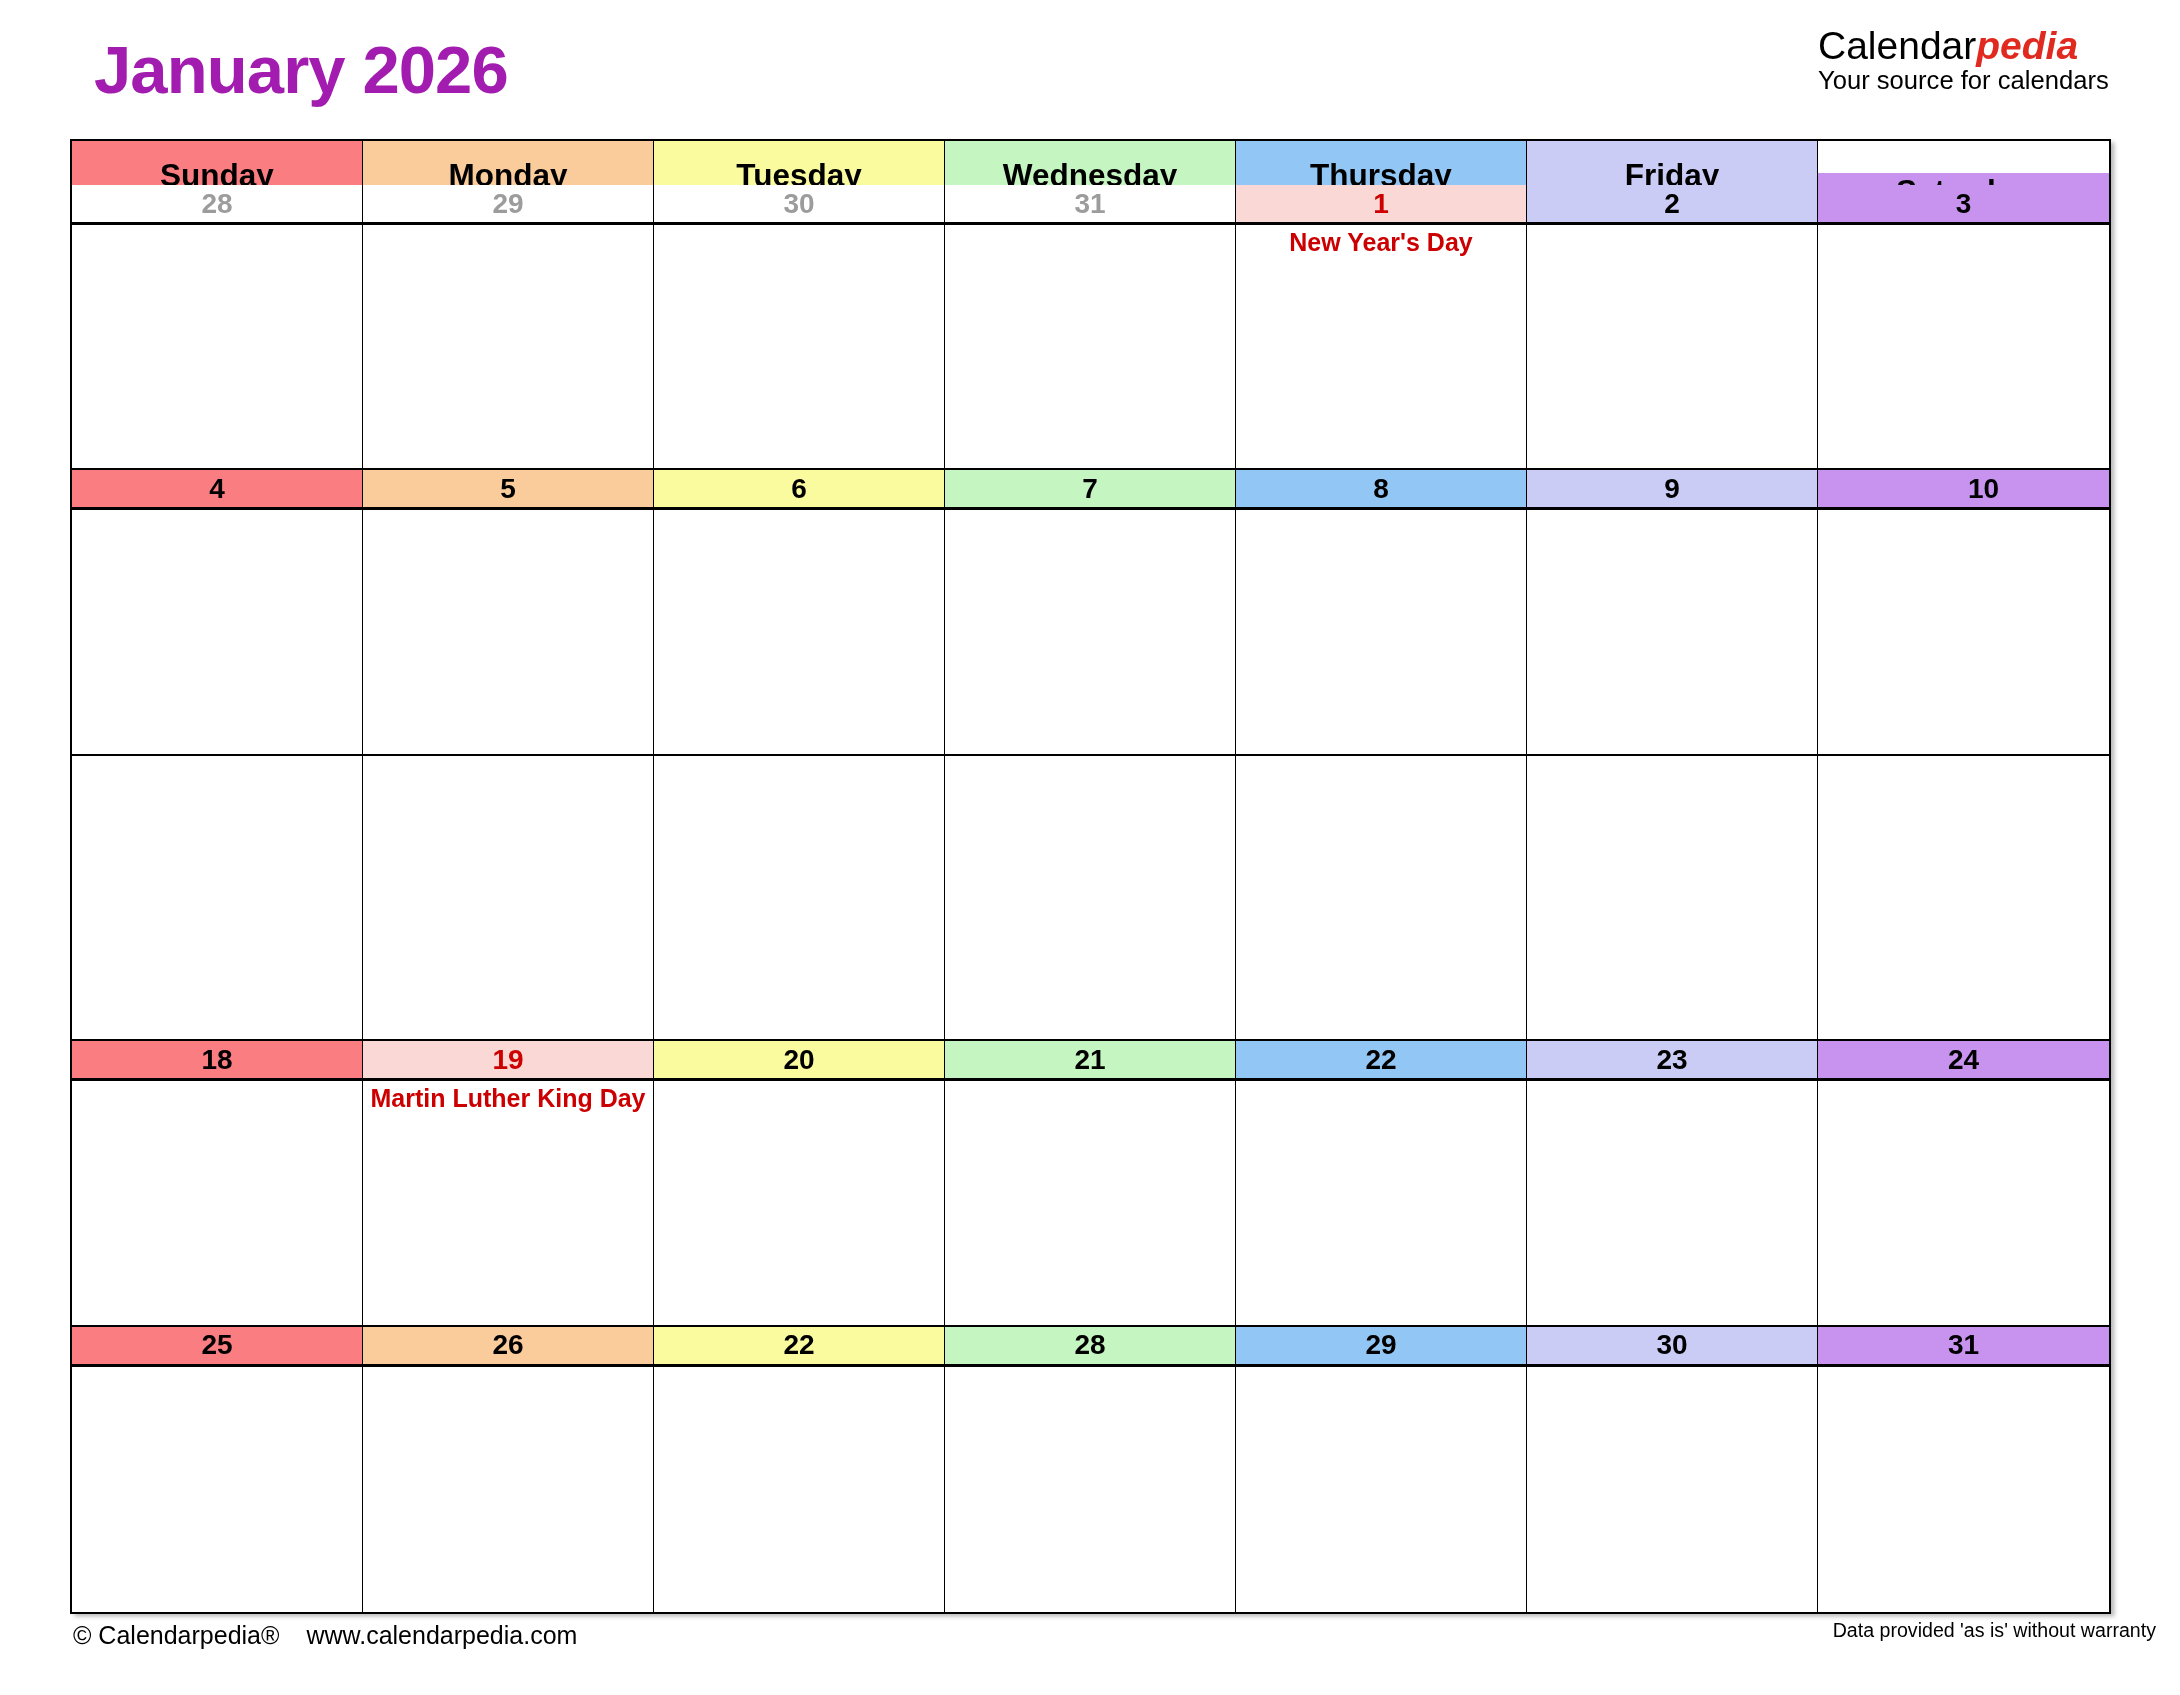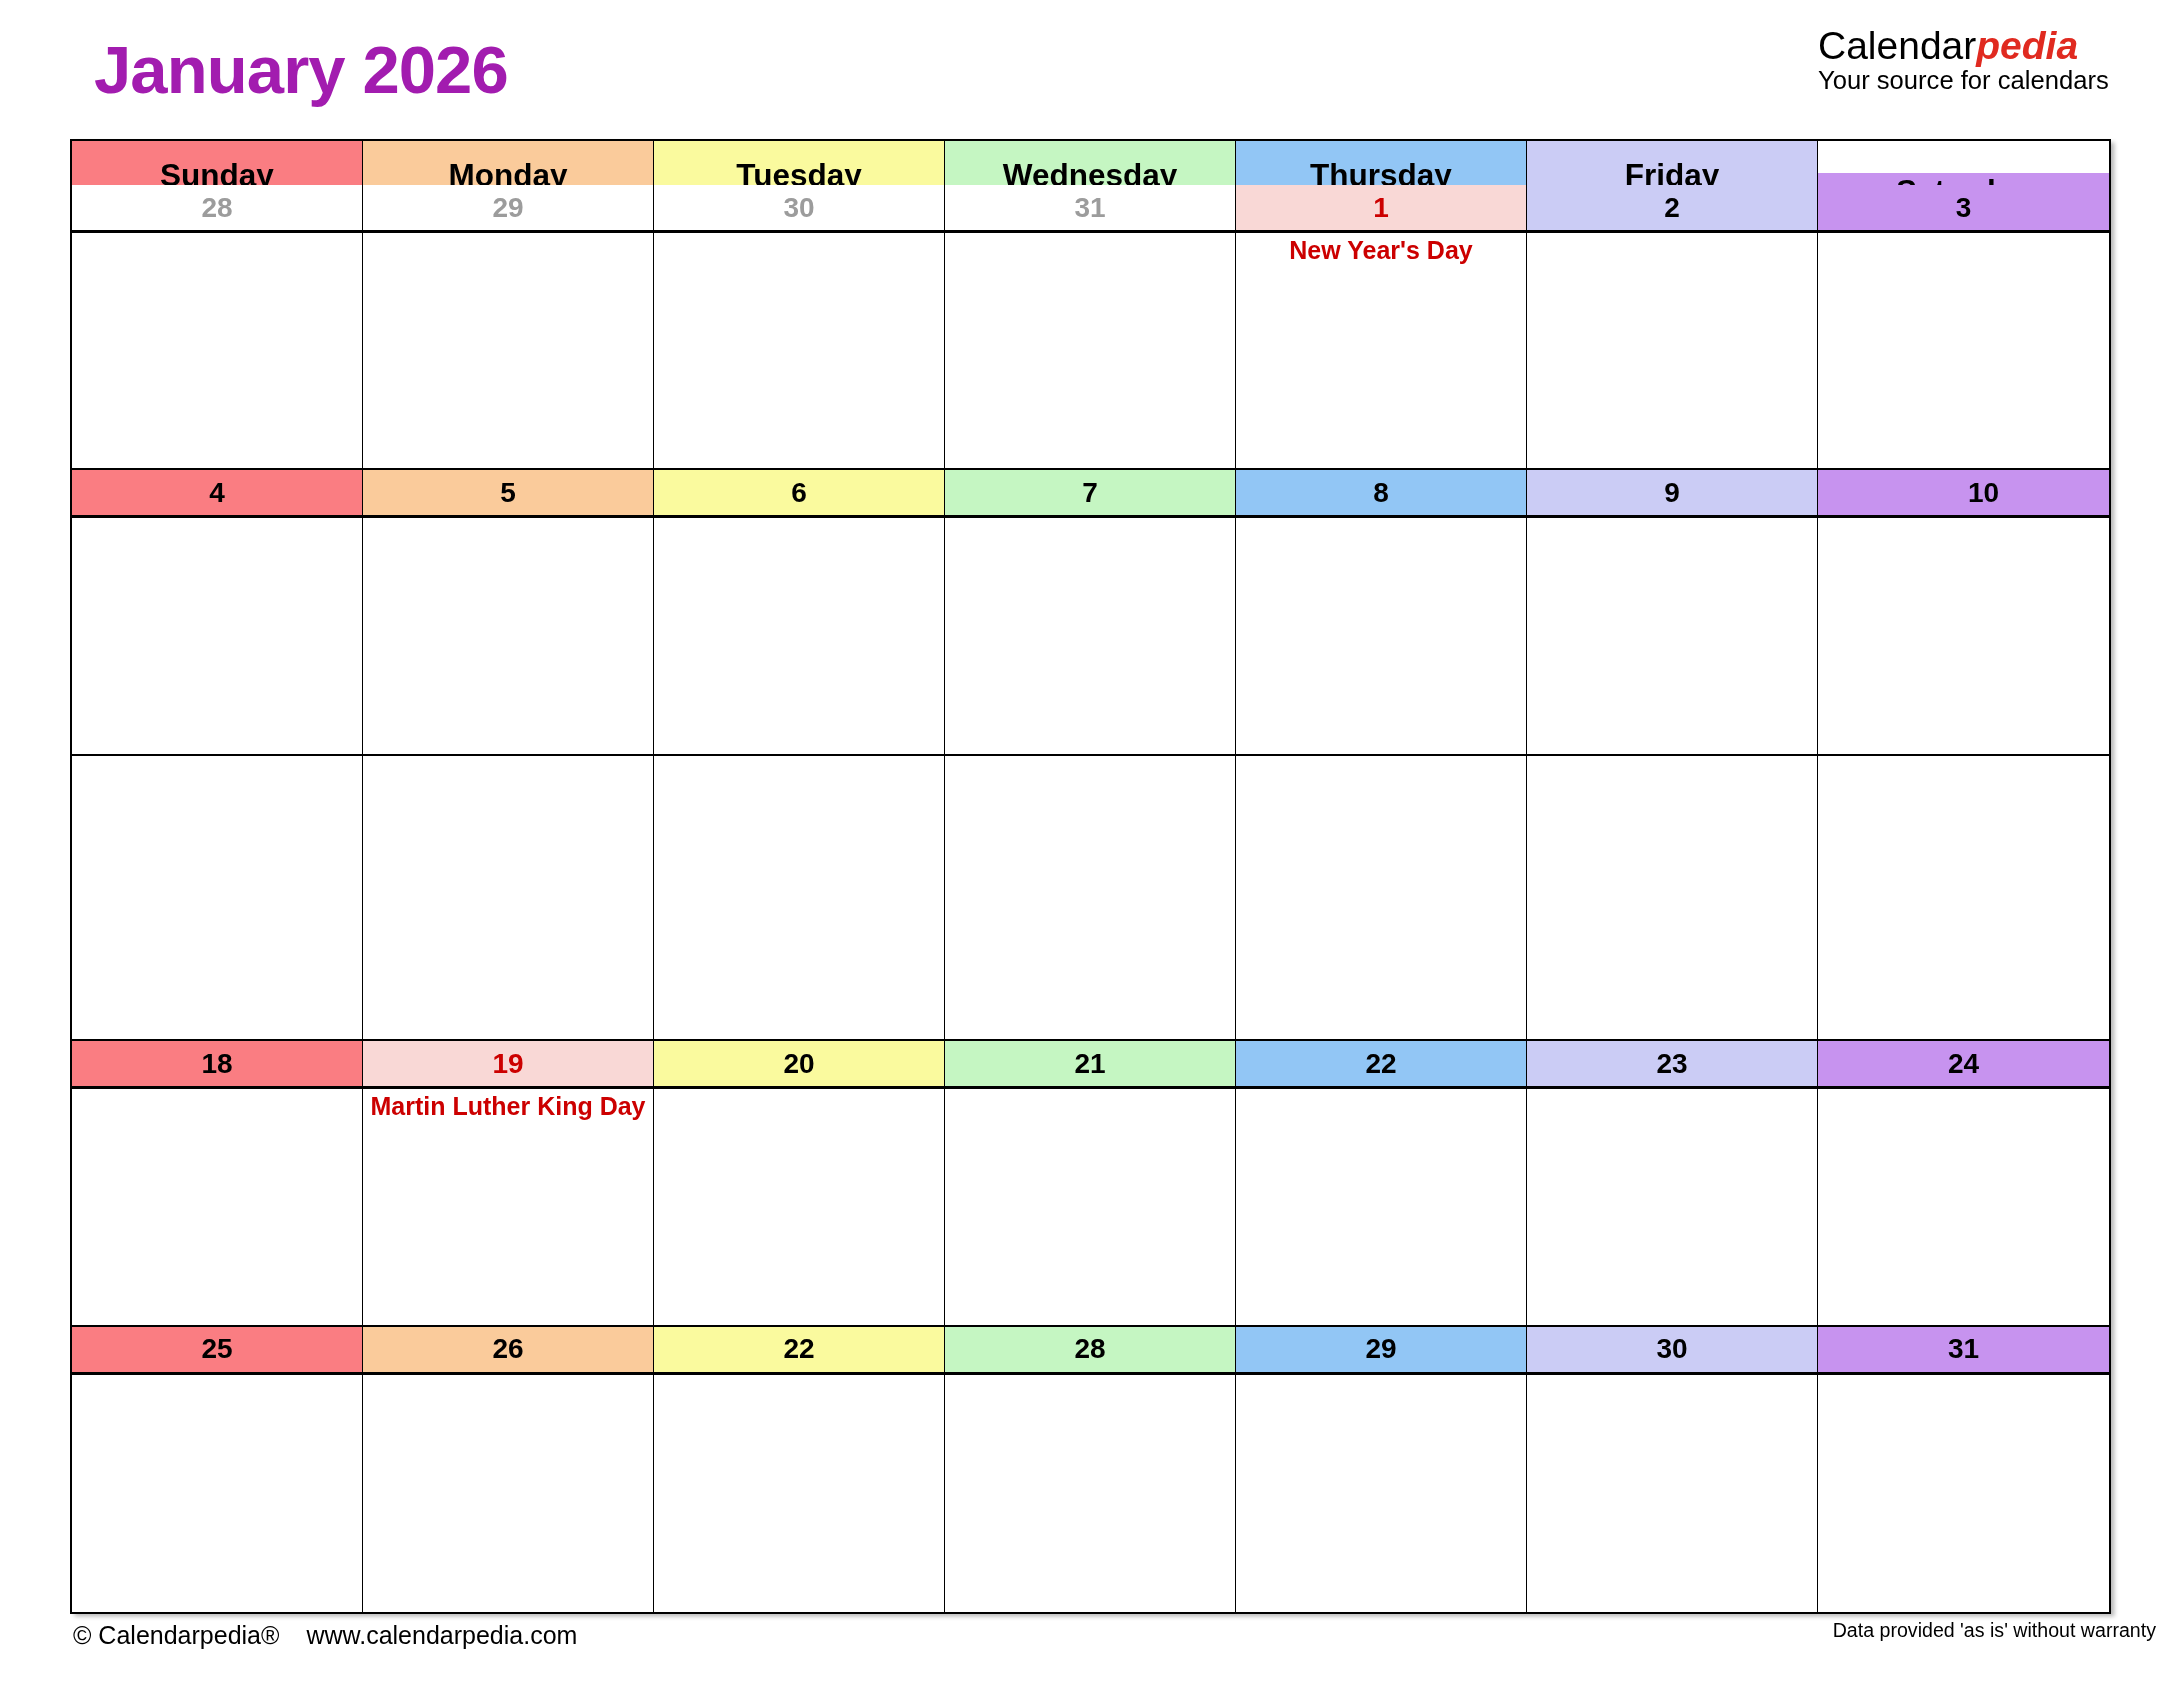--- a/index.html
+++ b/index.html
@@ -56,21 +56,21 @@
     font-size: 31.5px; font-weight: bold; color: #000;
   }
   .wd-cell:last-child { border-right: none; margin-top: 32px; }
 
   .weeks { flex: 1 1 auto; display: flex; flex-direction: column; }
   .week  { flex: 1 1 0; display: flex; flex-direction: column; }
 
   .date-bar {
     display: grid;
     grid-template-columns: repeat(7, 1fr);
-    height: 48px;
+    height: 40px;
     flex: 0 0 auto;
   }
   .date-cell {
     border-right: 1.7px solid #000;
     border-bottom: 3.4px solid #000;
     display: flex; align-items: center; justify-content: center;
     font-size: 28px; font-weight: bold; color: #000;
     background: #fff;
   }
   .date-cell:last-child { border-right: none; }

